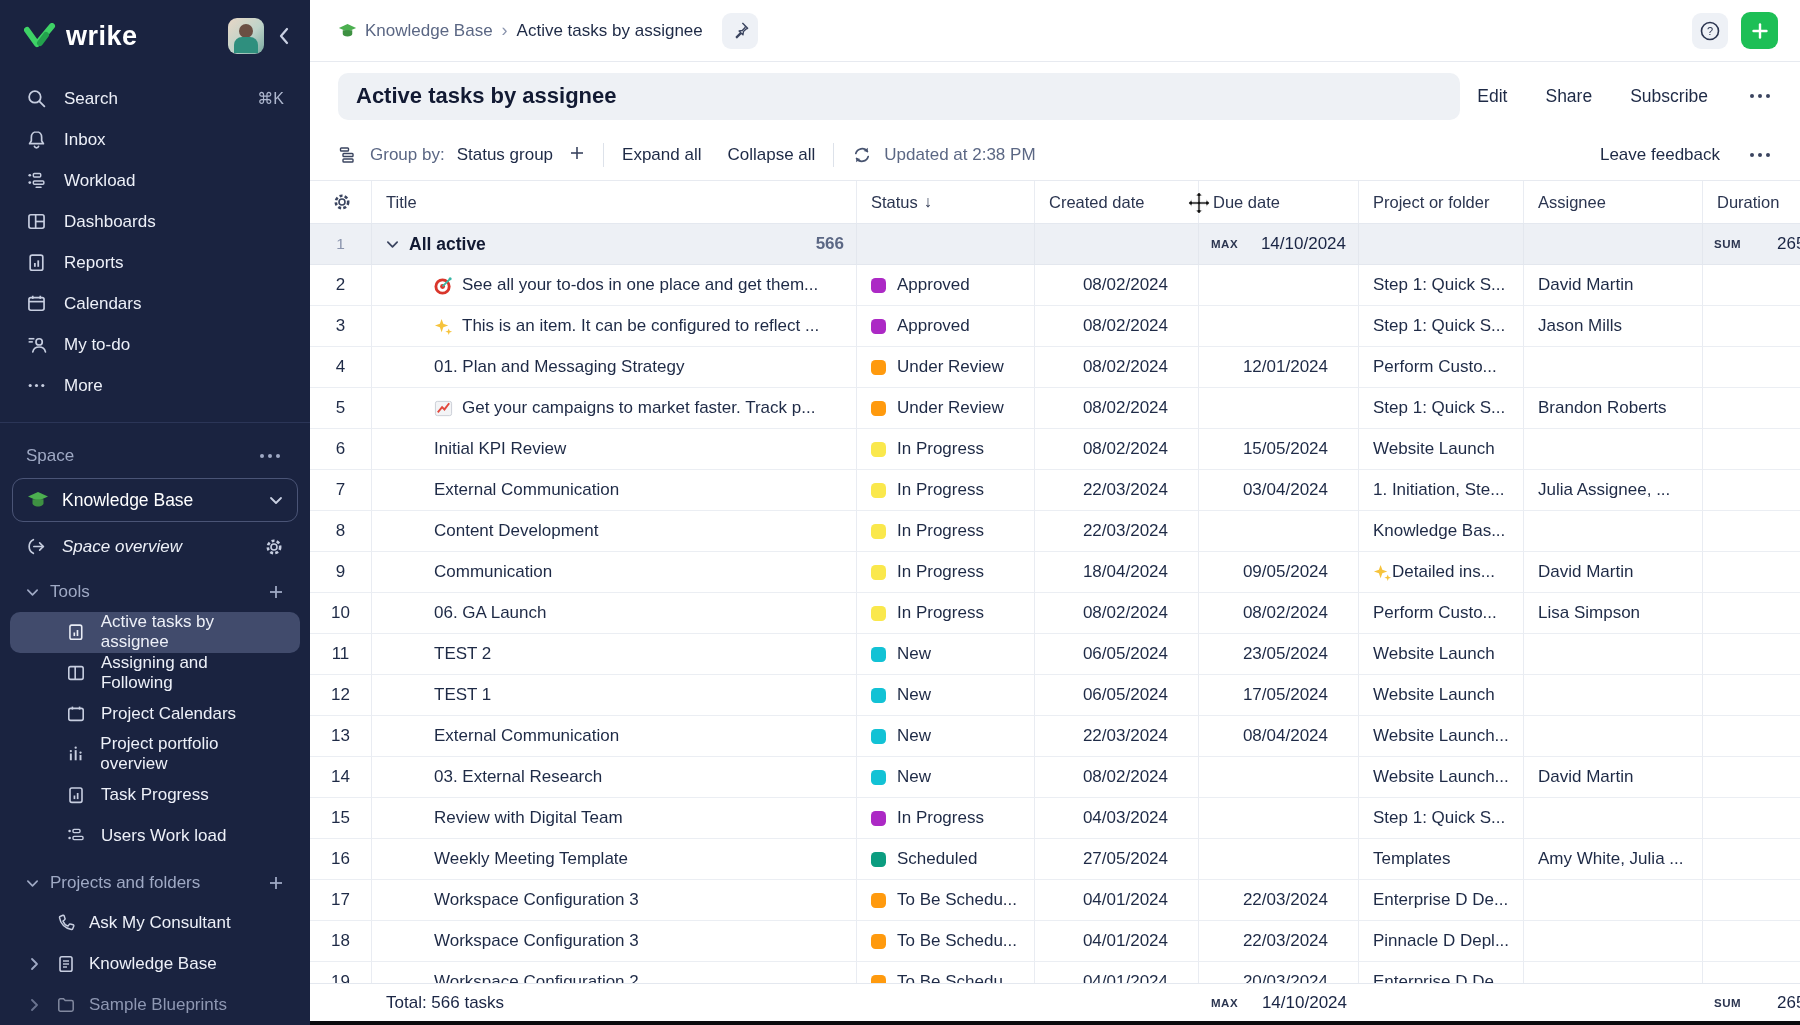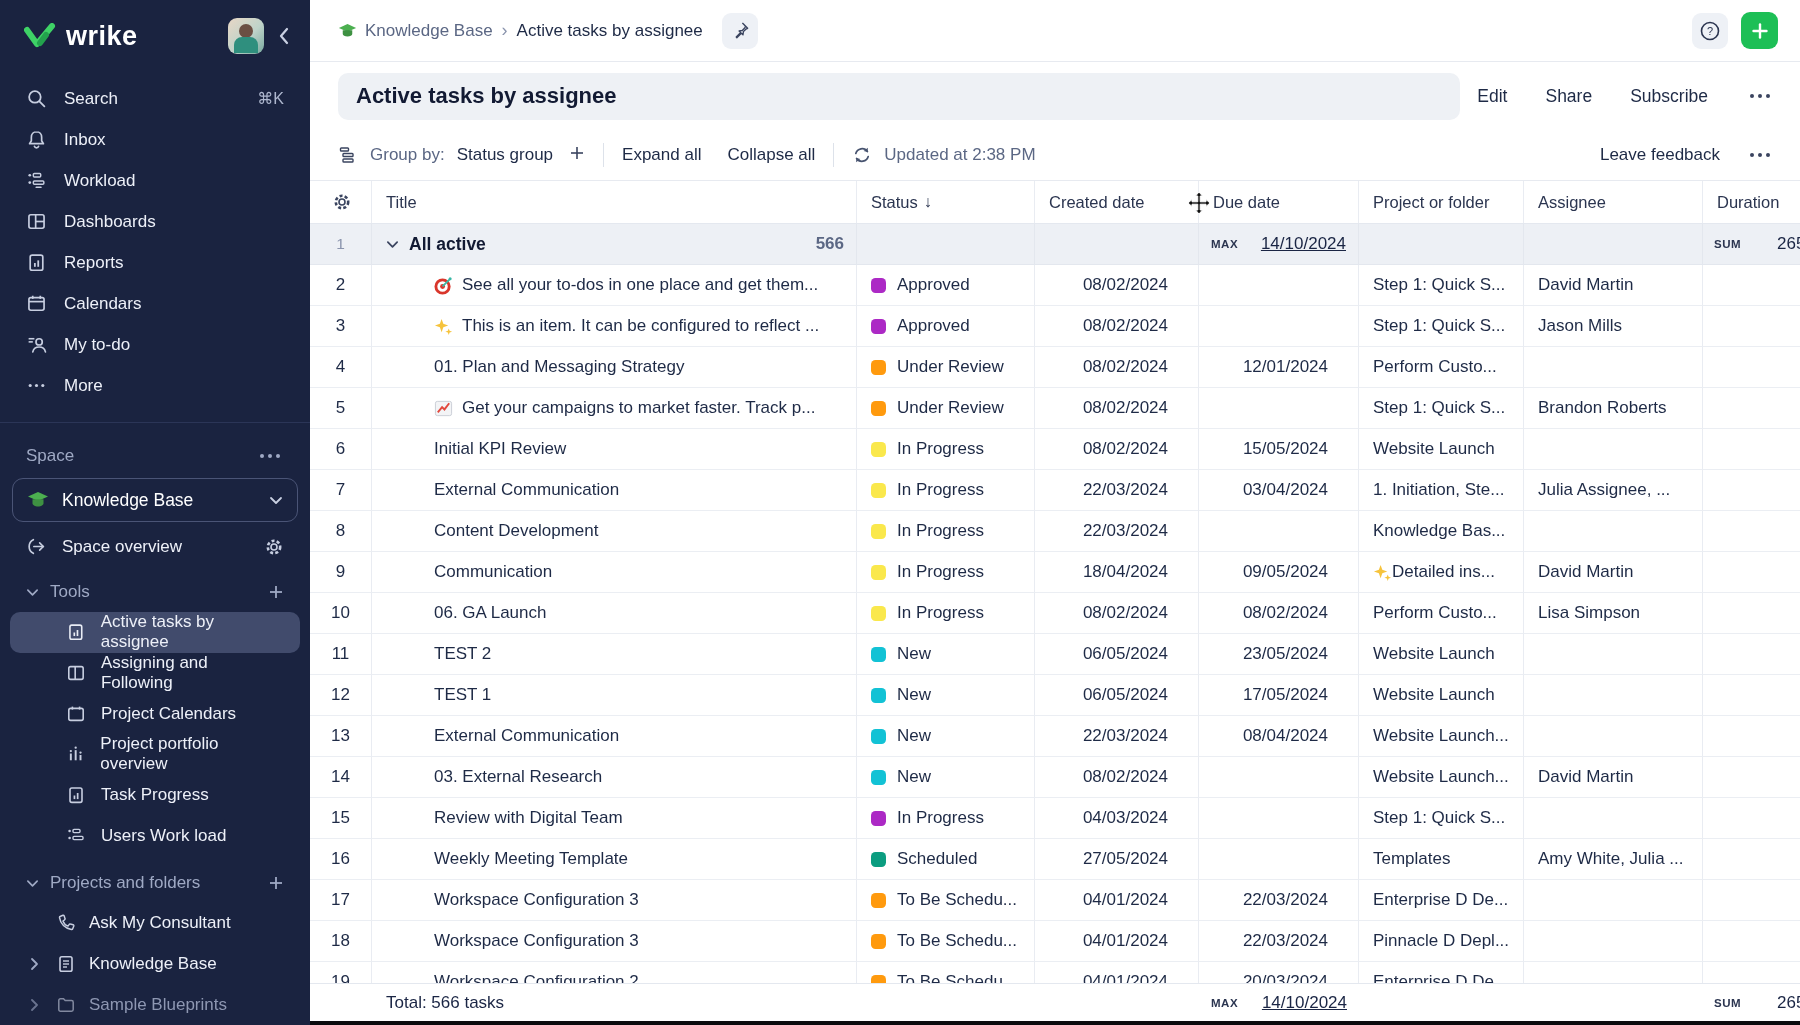--- a/index.html
+++ b/index.html
@@ -18,21 +18,21 @@
   .avatar::after { content:""; position:absolute; left:6px; top:19px; width:24px; height:16px; border-radius:8px 8px 0 0; background:#2f8f7e; }
   .nav { padding:10px 0 0 0; }
   .nav-item { height:41px; display:flex; align-items:center; gap:17px; padding:0 26px; font-size:17px; color:#EDF0F8; cursor:pointer; }
   .nav-item .sb-ic { width:21px; }
   .shortcut { margin-left:auto; color:#AEB7CE; font-size:16px; }
   .sb-divider { height:1px; background:#2B3557; margin:16px 0 0 0; }
   .sec-header { display:flex; align-items:center; padding:0 26px; height:40px; color:#9FA9C4; font-size:17px; margin-top:14px; }
   .sec-header .right { margin-left:auto; }
   .space-pill { margin:2px 12px 4px 12px; height:46px; border:1px solid #4A5476; border-radius:11px; display:flex; align-items:center; gap:13px; padding:0 14px; font-size:17.5px; color:#fff; cursor:pointer; }
   .space-pill .chev { margin-left:auto; }
-  .row-line { height:42px; display:flex; align-items:center; gap:15px; padding:0 26px; font-size:17px; color:#EDF0F8; cursor:pointer; }
+  .row-line { height:42px; display:flex; align-items:center; gap:15px; padding:0 26px; font-size:17px; color:#EDF0F8; cursor:pointer;font-style:italic; }
   .row-line .right { margin-left:auto; }
   .tool-item { height:42px; display:flex; align-items:center; gap:15px; padding:0 16px 0 56px; font-size:17px; color:#EDF0F8; cursor:pointer; border-radius:10px; margin:0 10px; }
   .tool-item.selected { background:#414B6C; }
   .proj-item { height:42px; display:flex; align-items:center; gap:13px; padding:0 16px 0 56px; font-size:17px; color:#EDF0F8; cursor:pointer; }
   .proj-item.has-chev { padding-left:30px; }
   .proj-item.dimmed { color:#8E97B2; }
   .proj-item.dimmed svg { opacity:0.6; }
 
   
   .main { flex:1; height:100%; display:flex; flex-direction:column; position:relative; background:#fff; min-width:0; }
@@ -68,21 +68,21 @@
   .cell { display:flex; align-items:center; border-right:1px solid #E9ECF2; padding:0 12px 0 14px; overflow:hidden; white-space:nowrap; }
   .cell:last-child { border-right:none; }
   .c-center { justify-content:center; }
   .sort-arrow { margin-left:6px; font-size:16px; }
 
   .grow { height:41px; background:#EDF0F5; font-weight:bold; }
   .grow .cell { border-right:1px solid #E3E7EE; border-bottom:1px solid #E3E7EE; }
   .g-title { gap:10px; font-size:17.5px; color:#121A33; }
   .g-count { margin-left:auto; font-weight:bold; color:#5B6784; font-size:17px; }
   .agg-label { font-size:11.5px; font-weight:bold; letter-spacing:0.5px; color:#2B3550; }
-  .agg-val { margin-left:auto; font-size:17px; font-weight:normal; color:#1A2544;text-decoration:underline; }
+  .agg-val { margin-left:auto; font-size:17px; font-weight:normal; color:#1A2544; }
   .agg-val-fixed { margin-left:36px; font-size:17px; font-weight:normal; color:#1A2544; }
 
   .trow { height:41px; background:#fff; }
   .trow .cell { border-bottom:1px solid #EBEEF3; font-size:17px; color:#1E2A46; }
   .c-num { color:#8A94AD; font-size:15.5px; justify-content:center; padding:0; }
   .c-title { padding-left:62px; gap:9px; }
   .sw { width:15px; height:15px; border-radius:4.5px; flex:none; margin-right:11px; }
   .c-date { justify-content:flex-end; padding-right:30px; }
   .overdue { color:#D4524D; }
   .emoji { width:19px; height:19px; flex:none; }

